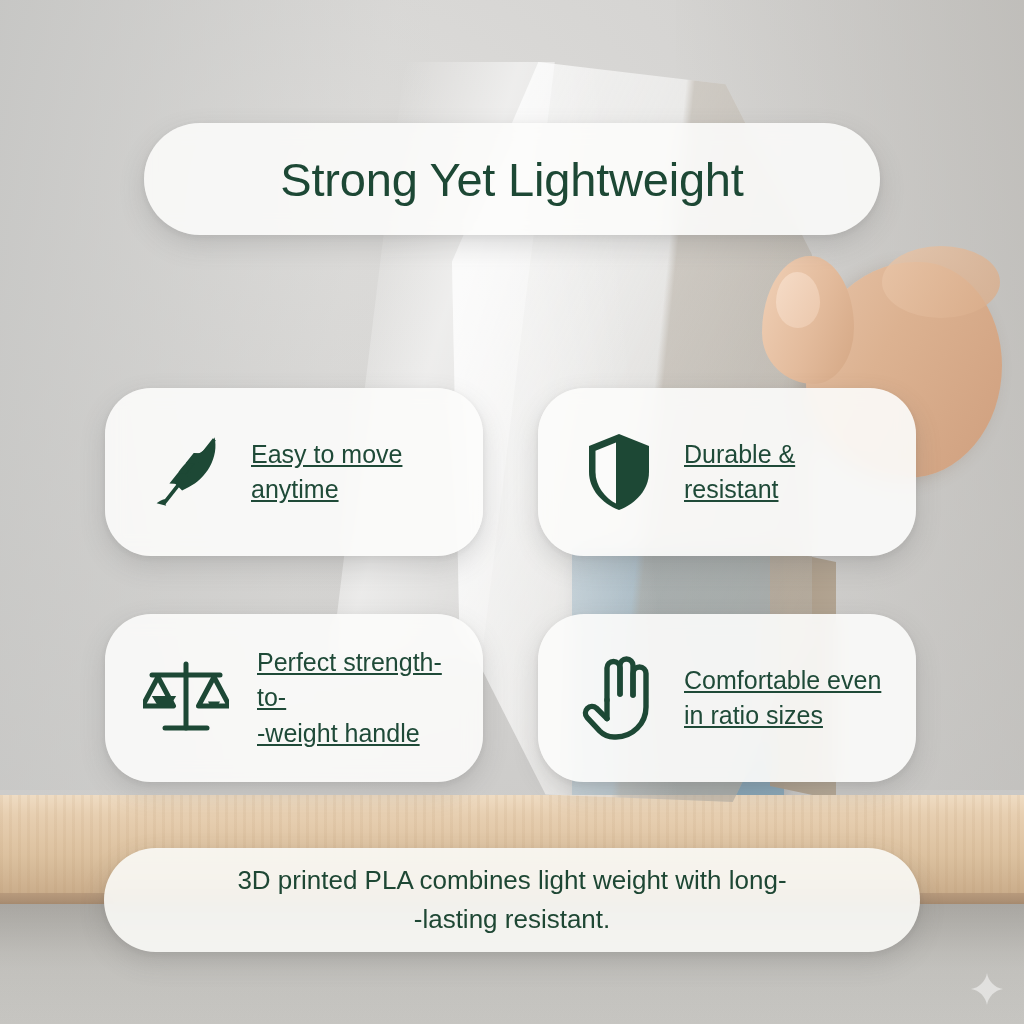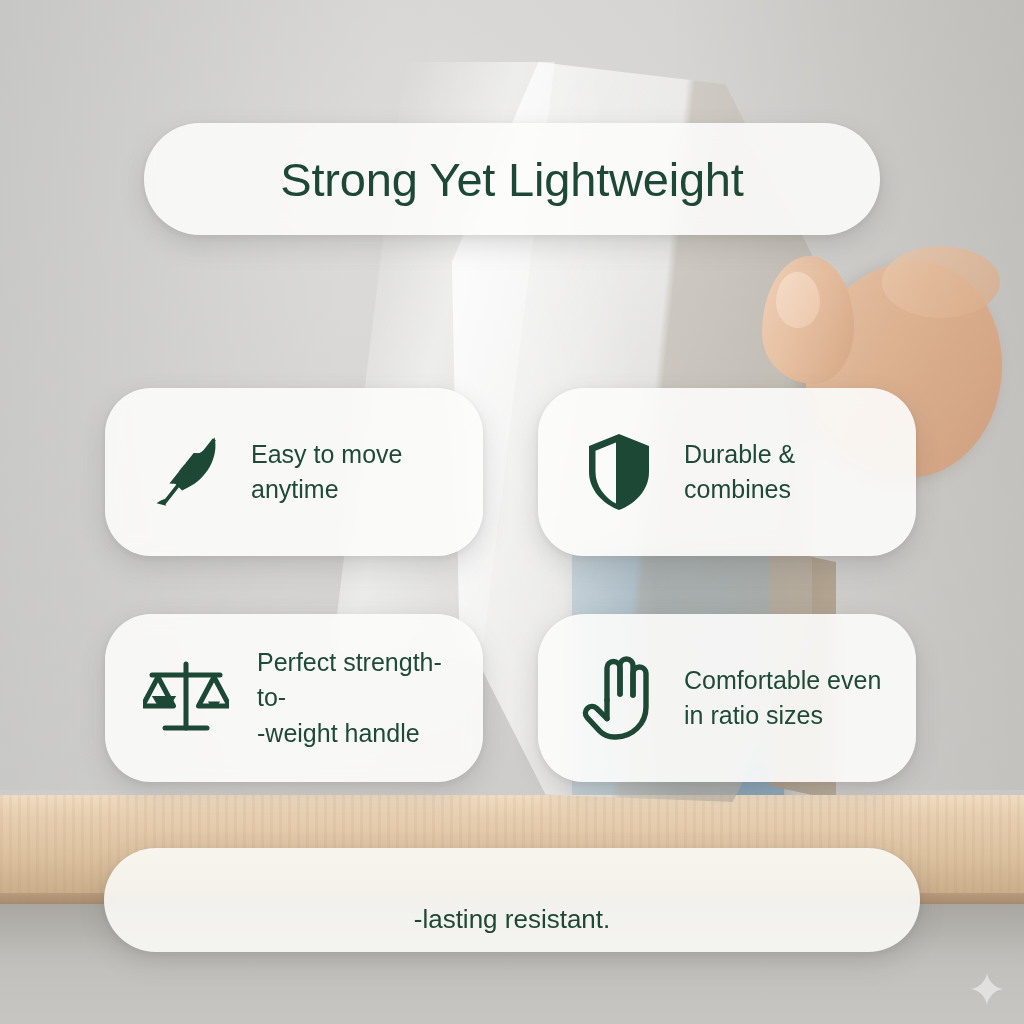--- a/index.html
+++ b/index.html
@@ -216,20 +216,21 @@
     flex: 0 0 auto;
     width: 86px; height: 92px;
     display: flex; align-items: center; justify-content: center;
   }
   .card-icon svg { display: block; }
   .card-label {
     font-size: 25px;
     line-height: 1.42;
     color: #1f4a38;
     font-weight: 400;
+    text-decoration: underline;
   }
 
   .footer-pill {
     left: 104px; top: 848px;
     width: 816px; height: 104px;
     border-radius: 52px;
     background: rgba(250,249,246,.90);
     display: flex; align-items: center; justify-content: center;
     padding: 0 40px;
     box-sizing: border-box;
@@ -303,21 +304,21 @@
 
   <div class="panel card card-2">
     <span class="card-icon">
       <svg width="70" height="82" viewBox="0 0 70 82" aria-hidden="true">
         <path d="M35 3 5 15v26c0 17 12.6 31.4 30 38 17.4-6.6 30-21 30-38V15L35 3z" fill="#1d4835"></path>
         <path d="M32 11.5 11.5 19.7V41c0 14 9.6 26 20.5 31.6V11.5z" fill="#fbfbfa"></path>
       </svg>
     </span>
     <span class="card-label">
       <span>Durable &amp;</span><br>
-      <span>combines</span>
+      <span>resistant</span>
     </span>
   </div>
 
   <div class="panel card card-3">
     <span class="card-icon">
       <svg width="86" height="76" viewBox="0 0 86 76" aria-hidden="true">
         <g fill="none" stroke="#1d4835" stroke-width="5" stroke-linecap="round" stroke-linejoin="round">
           <line x1="43" y1="4" x2="43" y2="68"></line>
           <line x1="9" y1="15" x2="77" y2="15"></line>
           <line x1="22" y1="68" x2="64" y2="68"></line>
@@ -346,21 +347,21 @@
       </svg>
     </span>
     <span class="card-label">
       <span>Comfortable even</span><br>
       <span>in ratio sizes</span>
     </span>
   </div>
 
   <div class="panel footer-pill">
     <div class="footer-text">
-      <br>
+      <span>3D printed PLA combines light weight with long-</span><br>
       <span>-lasting resistant.</span>
     </div>
   </div>
 
   <div class="sparkle">
     <svg width="34" height="34" viewBox="0 0 34 34" aria-hidden="true">
       <path d="M17 1c1.2 8.2 7.8 14.8 16 16-8.2 1.2-14.8 7.8-16 16-1.2-8.2-7.8-14.8-16-16C9.2 15.8 15.8 9.2 17 1z" fill="#ffffff" opacity="0.85"></path>
     </svg>
   </div>
 

